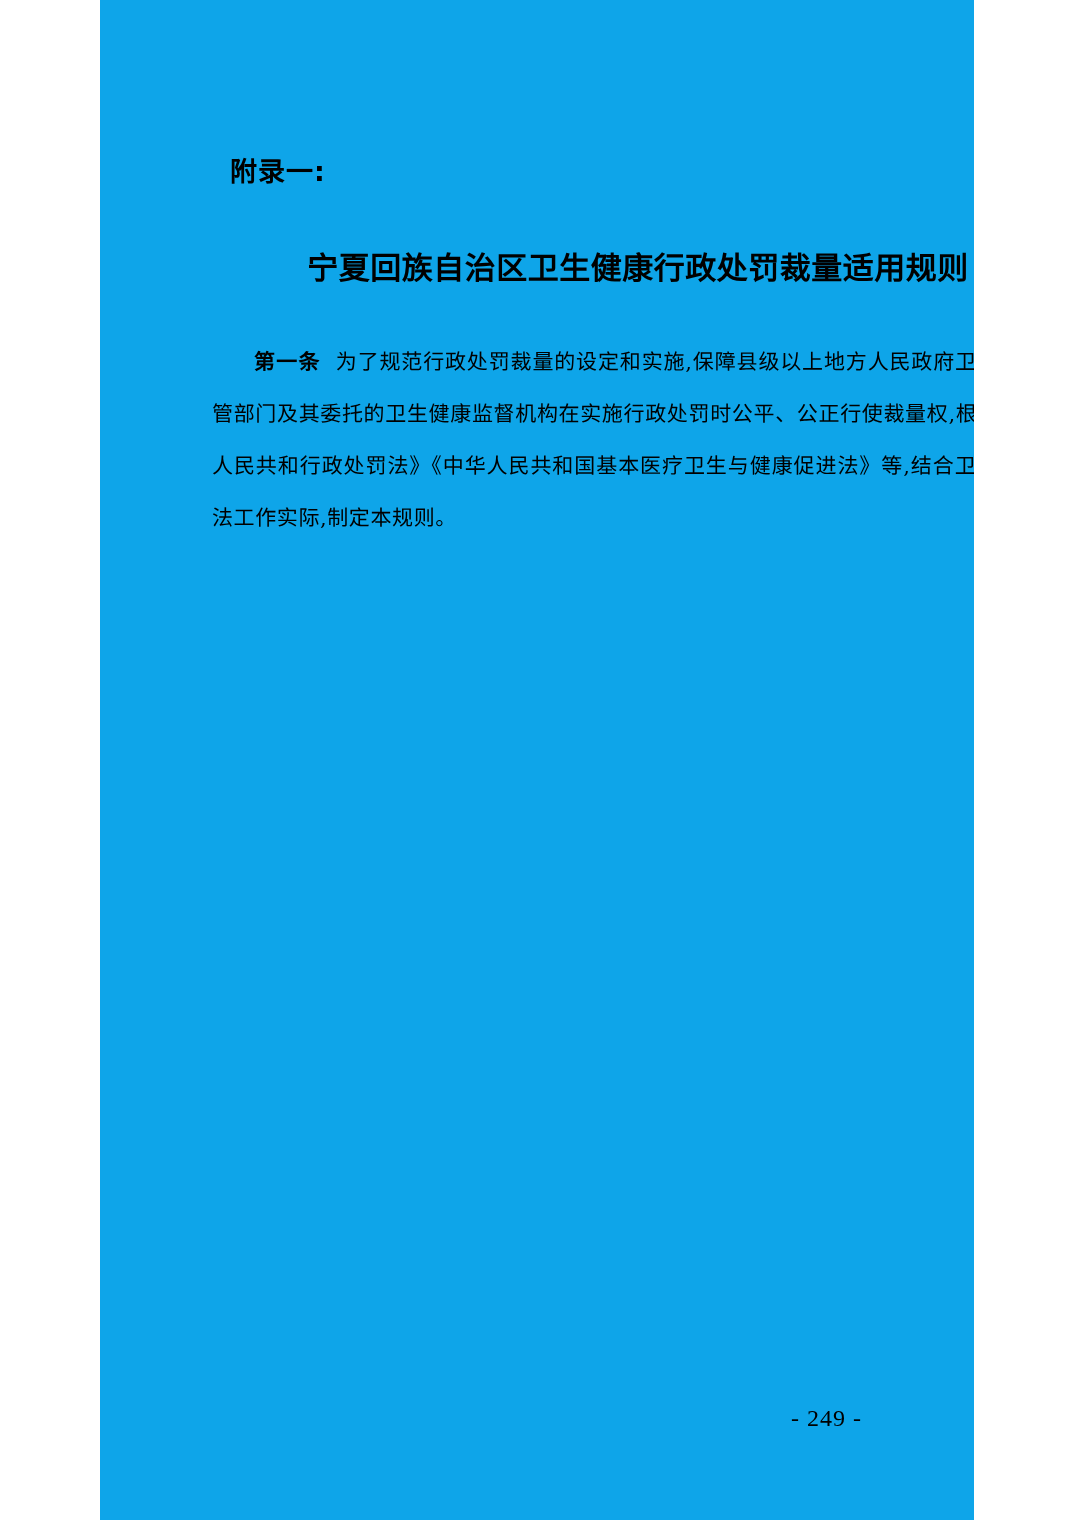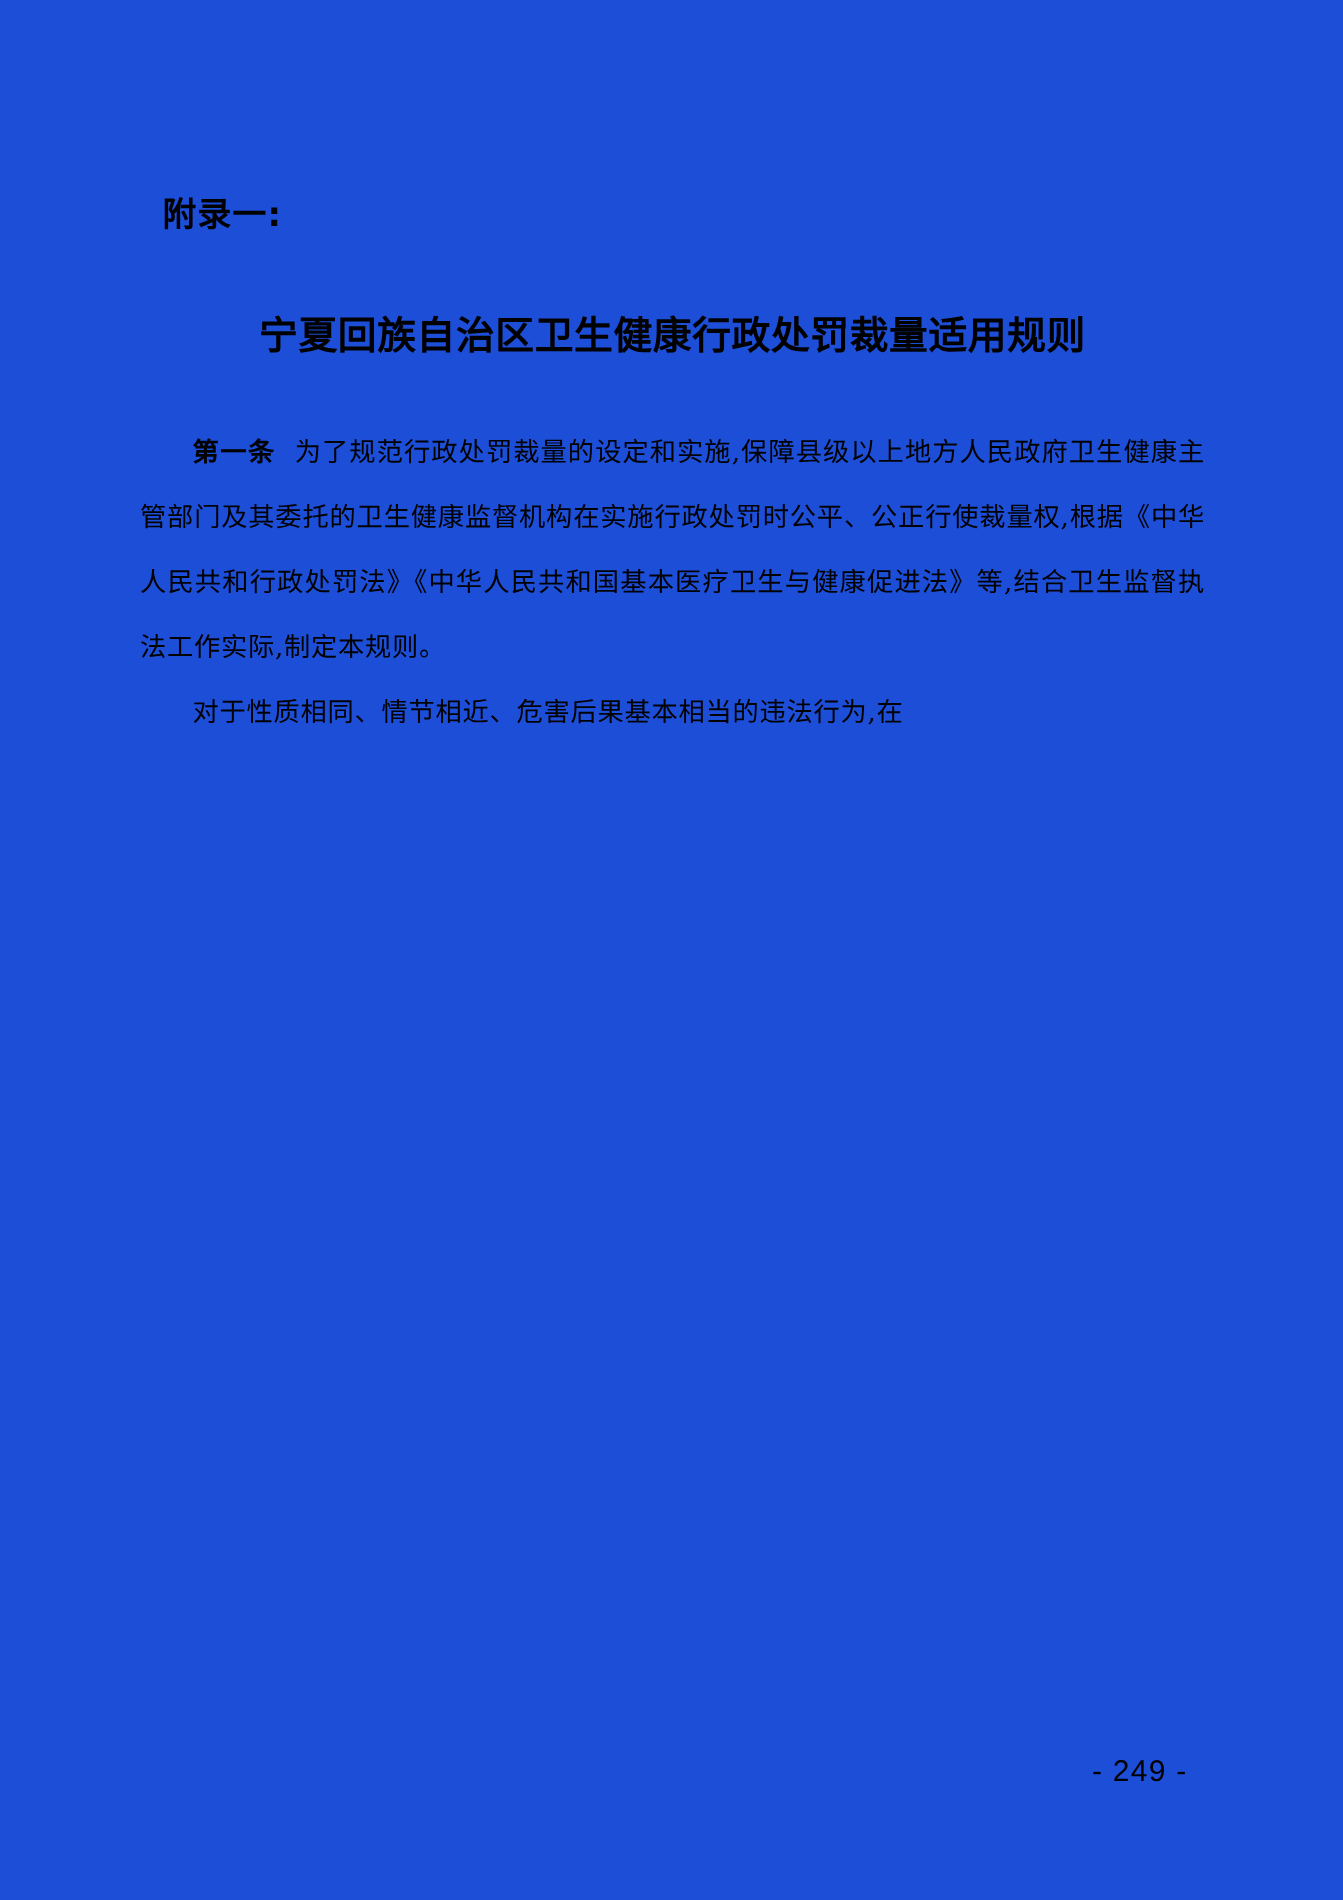--- a/index.html
+++ b/index.html
@@ -3,23 +3,23 @@
 <meta charset="utf-8">
 <title>document</title>
 <style>
   html, body {
     margin: 0;
     padding: 0;
     background: #ffffff;
   }
   .page {
     position: relative;
-    width: 1074px;
+    width: 874px;
     height: 1520px;
-    background: #1d4ed8;
+    background: #0ea5e9;
     margin: 0 auto;
     box-sizing: border-box;
     font-family: "DejaVu Serif", "Liberation Serif", serif;
     color: #000000;
     overflow: hidden;
   }
   .content {
     position: absolute;
     left: 112px;
     top: 150px;
@@ -56,24 +56,24 @@
   p.para + p.para {
     margin-top: 0;
   }
   .art {
     font-weight: bold;
     font-family: "DejaVu Sans", "Liberation Sans", sans-serif;
     letter-spacing: 1px;
   }
   .page-number {
     position: absolute;
-    right: 124px;
+    right: 112px;
     bottom: 88px;
     font-size: 24px;
-    font-family: Liberation Sans, sans-serif;
+    font-family: Liberation Serif, serif;
     letter-spacing: 1px;
   }
 </style>
 </head>
 <body>
 
 <div class="page">
 
   <div class="content">
 
@@ -85,22 +85,19 @@
 
       <p class="para">
         <span class="art">第一条</span>&nbsp;
         <span>为了规范行政处罚裁量的设定和实施,保障县级以上地方人民政府卫生健康主管部门及其委托的卫生健康监督机构在实施行政处罚时公平、公正行使裁量权,根据《中华人民共和行政处罚法》《中华人民共和国基本医疗卫生与健康促进法》等,结合卫生监督执法工作实际,制定本规则。</span>
       </p>
 
 
 
 
 
-      <p class="para">
-        <span>对于性质相同、情节相近、危害后果基本相当的违法行为,在</span>
-      </p>
 
     </div>
   </div>
 
   <div class="page-number">- 249 -</div>
 
 </div>
 
 </body></html>

